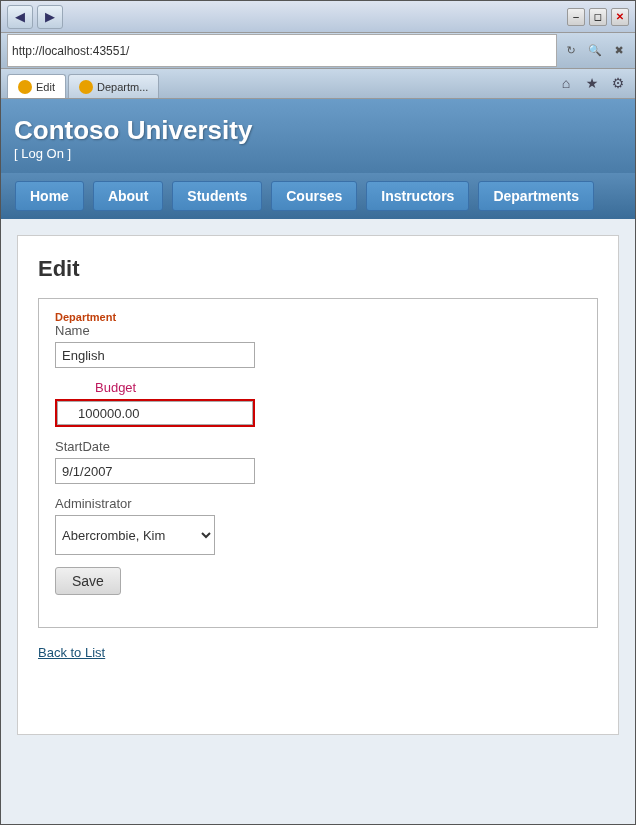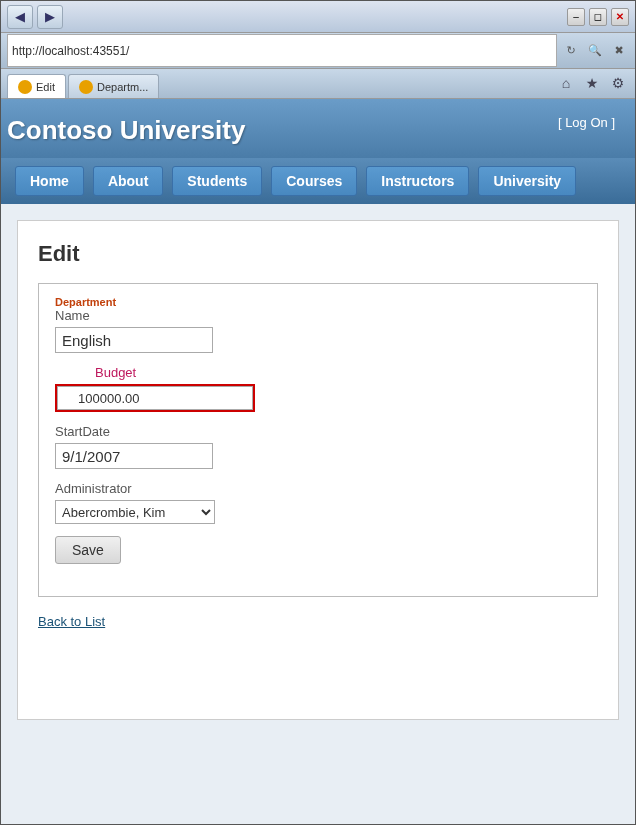--- a/index.html
+++ b/index.html
@@ -140,24 +140,25 @@
       display: flex;
       align-items: center;
       justify-content: center;
       cursor: pointer;
       font-size: 14px;
       color: #445;
     }
     
     .site-header {
       background: linear-gradient(to bottom, #6a9cc8, #4a7ca8);
-      padding: 16px 20px 12px 6px;
+      padding: 16px 20px 12px 13px;
       display: flex;
       align-items: flex-start;
       justify-content: space-between;
+      flex-direction: column;
     }
     .site-title {
       color: white;
       font-size: 26px;
       font-weight: bold;
       text-shadow: 1px 1px 2px rgba(0,0,0,0.3);
     }
     .logon-link {
       color: white;
       font-size: 13px;
@@ -216,25 +217,25 @@
       margin-bottom: 12px;
     }
     .form-label {
       display: block;
       color: #555;
       margin-bottom: 4px;
       font-size: 13px;
     }
     .form-input {
       display: block;
-      width: 158px;
+      width: 200px;
       height: 26px;
       border: 1px solid #aaa;
       padding: 0 6px;
-      font-size: 15px;
+      font-size: 13px;
       color: #333;
       background: white;
     }
     .budget-label {
       display: block;
       color: #be185d;
       margin-bottom: 4px;
       font-size: 13px;
       margin-left: 40px;
     }
@@ -243,21 +244,21 @@
       width: 196px;
       height: 24px;
       border: 1px solid #aaa;
       padding: 0 20px;
       font-size: 13px;
       color: #333;
       background: white;
     }
     .form-select {
       width: 160px;
-      height: 24px;
+      height: 40px;
       border: 1px solid #aaa;
       font-size: 13px;
       color: #333;
       background: white;
       padding: 0 2px;
     }
     .save-btn {
       padding: 5px 16px;
       background: linear-gradient(to bottom, #f0f0f0, #d8d8d8);
       border: 1px solid #aaa;
@@ -318,21 +319,21 @@
     <div class="site-title">Contoso University</div>
     <a class="logon-link">[ Log On ]</a>
   </div>
 
   <div class="nav-bar">
     <a class="nav-item">Home</a>
     <a class="nav-item">About</a>
     <a class="nav-item">Students</a>
     <a class="nav-item">Courses</a>
     <a class="nav-item">Instructors</a>
-    <a class="nav-item">University</a>
+    <a class="nav-item">Departments</a>
   </div>
 
   <div class="main-content">
     <div class="content-box">
       <div class="page-title">Edit</div>
 
       <div class="fieldset-box">
         <div class="fieldset-legend">Department</div>
 
         <div class="form-group">

